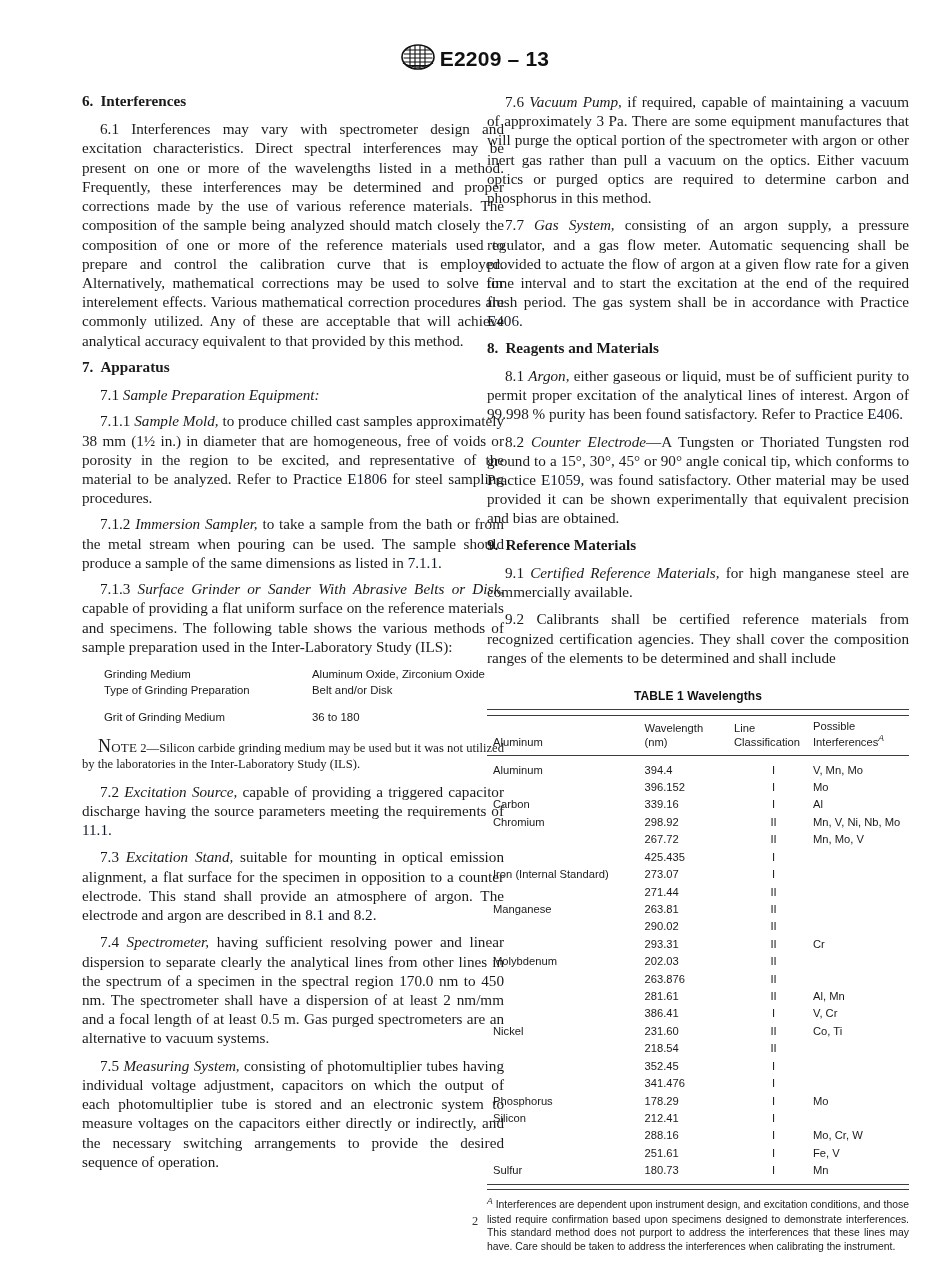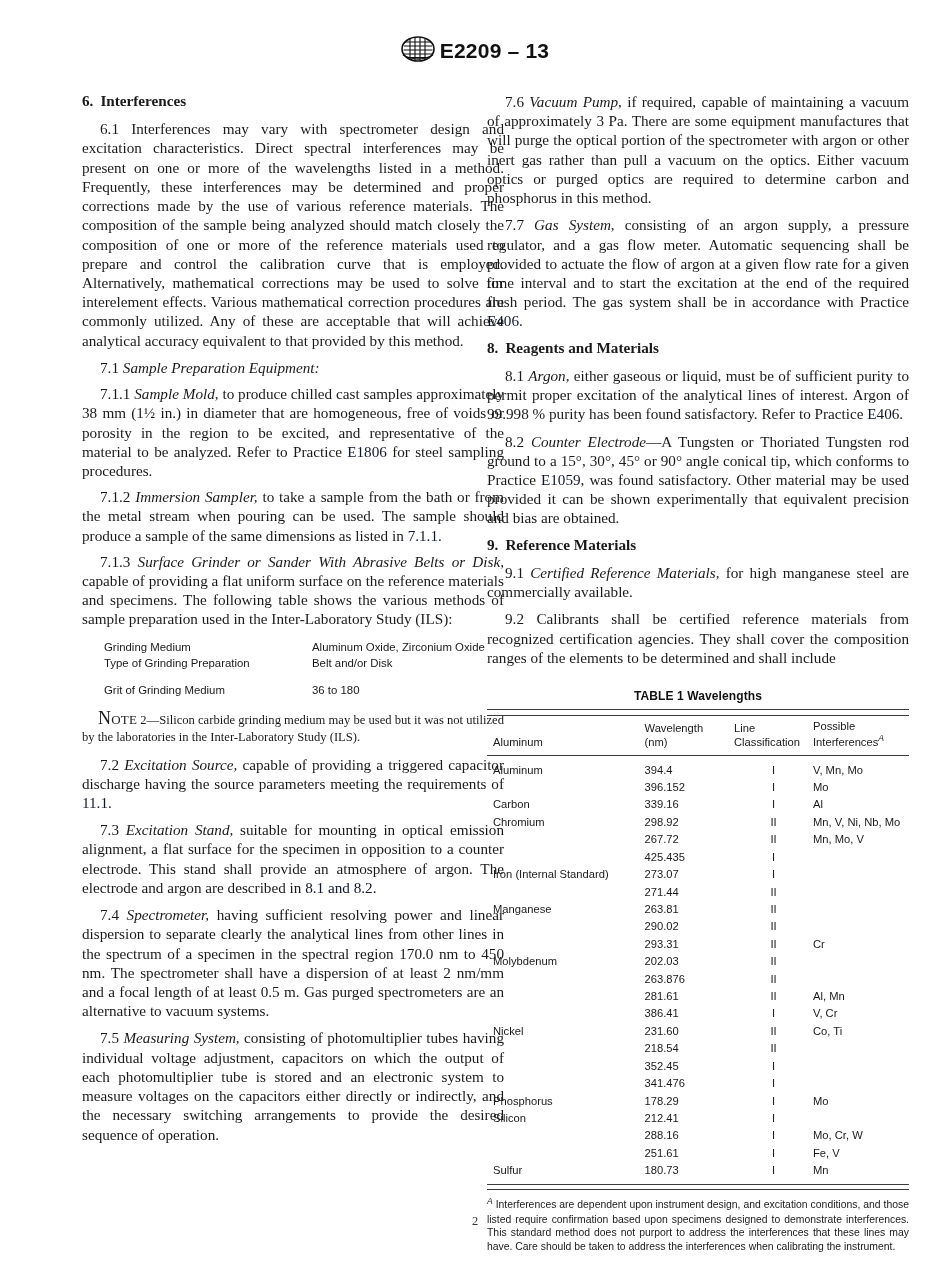--- a/index.html
+++ b/index.html
@@ -19,21 +19,21 @@
     position: absolute;
     left: 0; top: 0;
     width: 950px;
     height: 1272px;
   }
 
   
   .header {
     position: absolute;
     left: 0;
-    top: 36px;
+    top: 44px;
     width: 950px;
     text-align: center;
     display: flex;
     align-items: center;
     justify-content: center;
     gap: 5px;
   }
   .astm-logo { display: block; }
   .designation {
     font-family: "Liberation Sans", sans-serif;
@@ -197,20 +197,23 @@
 
     <h2 class="sec">
       <span class="num">6.</span><span>Interferences</span>
     </h2>
 
     <p class="para">
       <span>6.1</span>
       <span>Interferences may vary with spectrometer design and excitation characteristics. Direct spectral interferences may be present on one or more of the wavelengths listed in a method. Frequently, these interferences may be determined and proper corrections made by the use of various reference materials. The composition of the sample being analyzed should match closely the composition of one or more of the reference materials used to prepare and control the calibration curve that is employed. Alternatively, mathematical corrections may be used to solve for interelement effects. Various mathematical correction procedures are commonly utilized. Any of these are acceptable that will achieve analytical accuracy equivalent to that provided by this method.</span>
     </p>
 
+    <h2 class="sec sec-gap">
+      <span class="num">7.</span><span>Apparatus</span>
+    </h2>
 
     <p class="para tight">
       <span>7.1</span>
       <i>Sample Preparation Equipment:</i>
     </p>
 
     <p class="para tight">
       <span>7.1.1</span>
       <i>Sample Mold,</i><span> to produce chilled cast samples approximately 38 mm (1½ in.) in diameter that are homogeneous, free of voids or porosity in the region to be excited, and representative of the material to be analyzed. Refer to Practice </span><span class="lnk">E1806</span><span> for steel sampling procedures.</span>
     </p>

